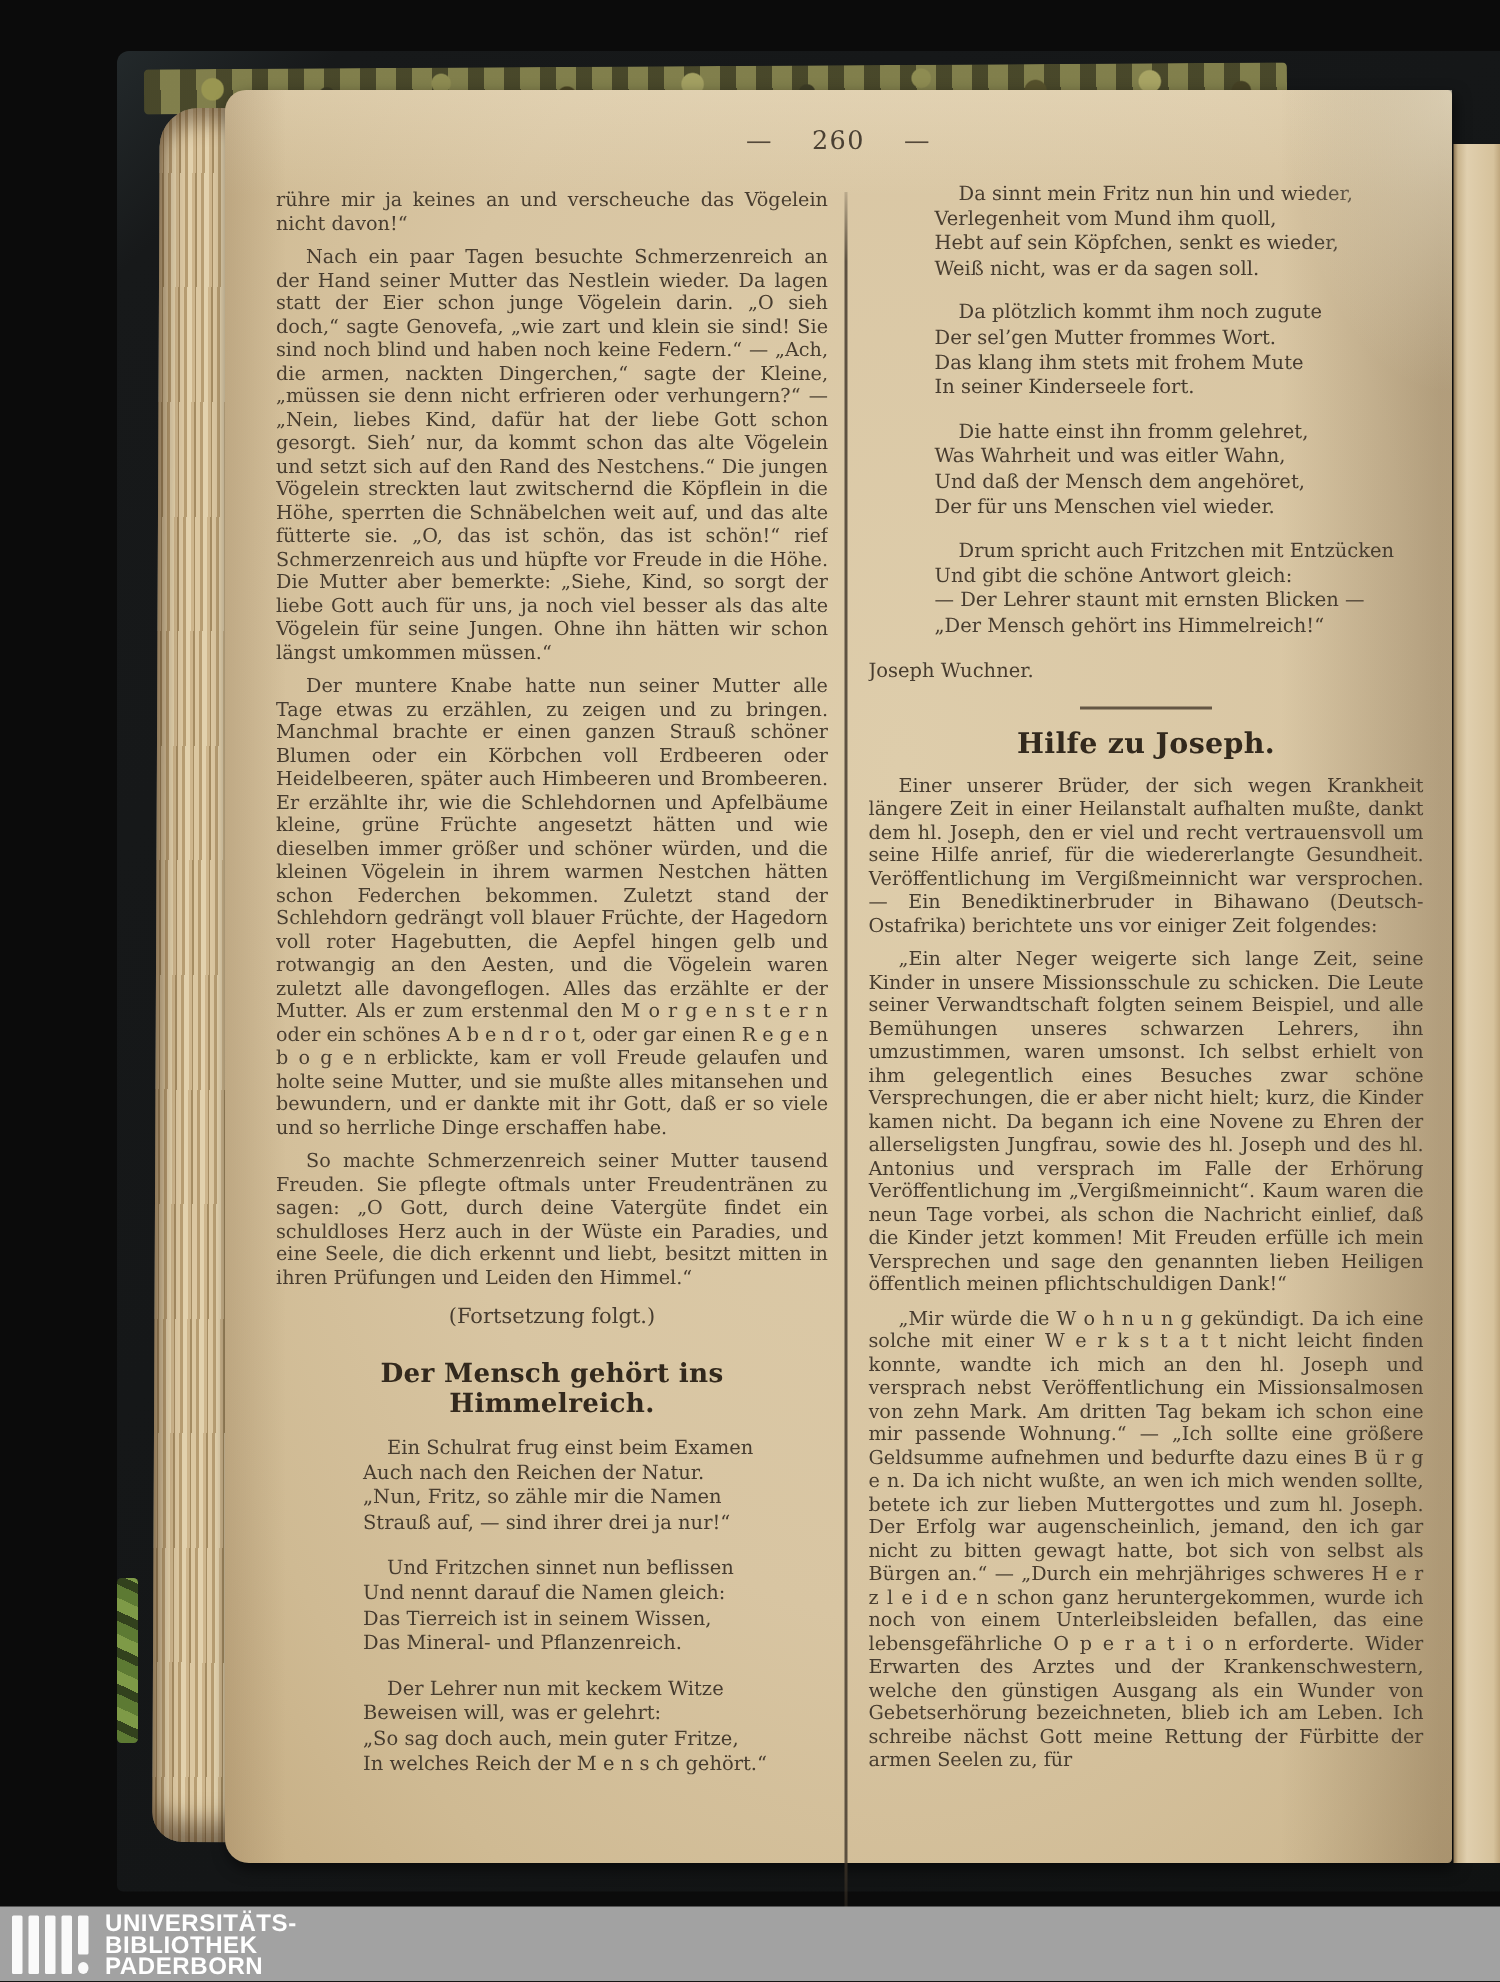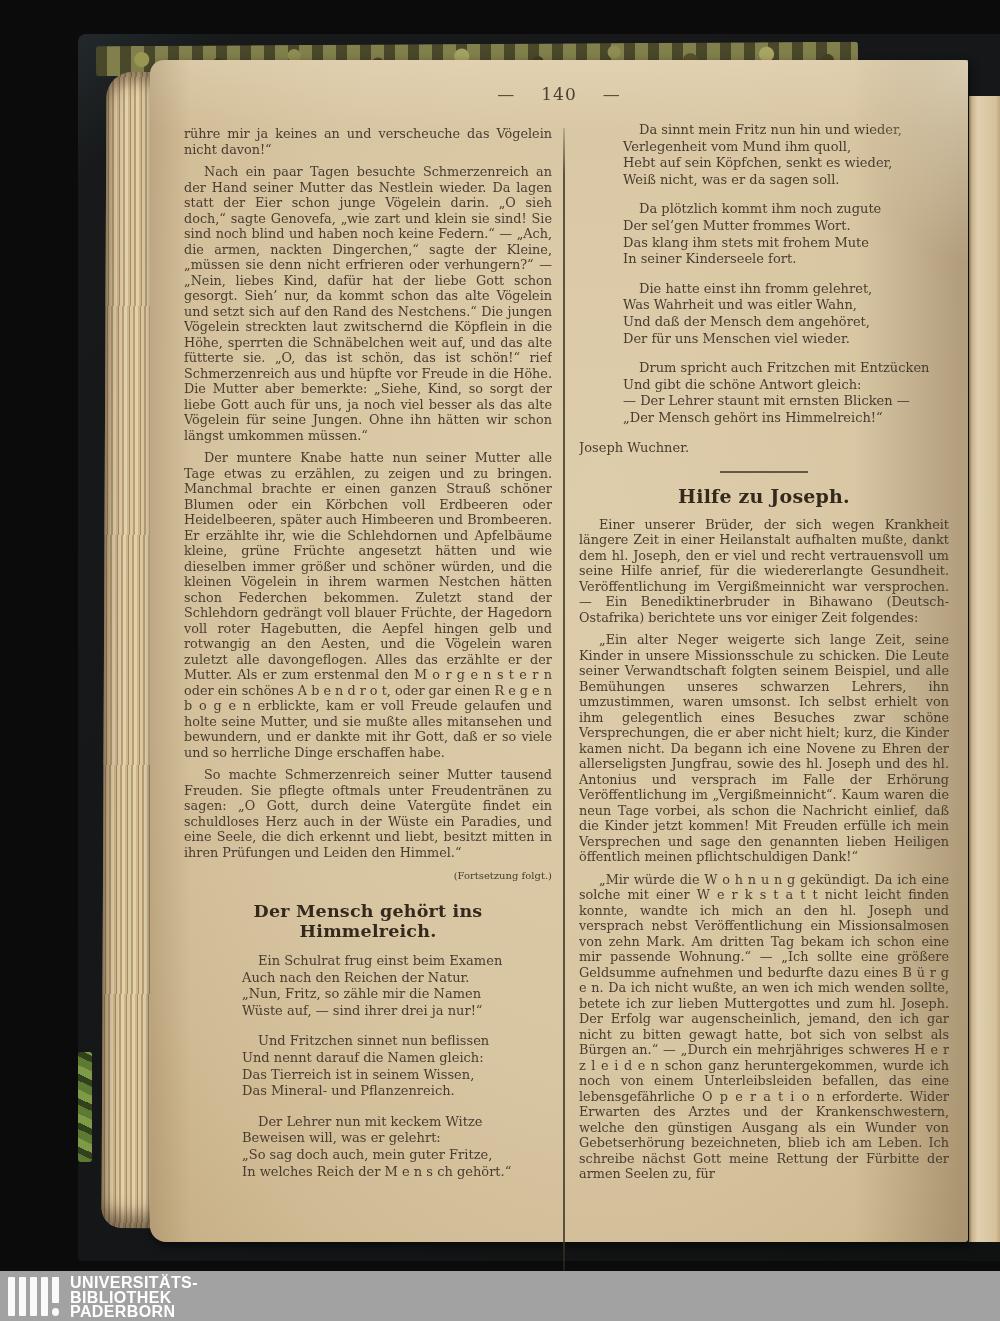--- a/index.html
+++ b/index.html
@@ -48,21 +48,21 @@
         font-size:17px;letter-spacing:1px;color:#4a4033;}
   .page-header .dash{margin:0 26px;color:#55493a;}
   .col-divider{position:absolute;left:413px;top:68px;width:2px;height:1158px;
         background:linear-gradient(180deg,rgba(62,52,40,.2),rgba(62,52,40,.8) 4%,rgba(62,52,40,.8) 96%,rgba(62,52,40,.25));}
   .column{position:absolute;top:62px;height:1116px;overflow:hidden;}
   .column.left{left:34px;width:368px;}
   .column.right{left:429px;width:370px;}
   .para{margin:4px 0 7px 0;font-size:12.8px;line-height:15.5px;text-align:justify;
         text-indent:20px;color:#473c2f;}
   .para.noindent{text-indent:0;}
-  .continuation{text-align:right;font-size:10px;margin:10px 0 2px 0;color:#473c2f;}
+  .continuation{text-align:center;font-size:14px;margin:10px 0 2px 0;color:#473c2f;}
   .heading{margin:20px 0 12px 0;text-align:center;font-weight:bold;color:#33291d;
         font-size:17.5px;letter-spacing:.2px;}
   .heading.big{font-size:19px;margin:12px 0 10px 0;}
   .stanza{margin:0 0 14px 58px;font-size:13px;line-height:16.6px;color:#473c2f;}
   .column.right .stanza{margin-left:44px;margin-bottom:13px;}
   .poem-line{white-space:nowrap;}
   .poem-line.first{text-indent:16px;}
   .attribution{text-align:left;margin:4px 14px 0 0;font-size:13px;color:#473c2f;}
   .separator{width:88px;height:2px;background:rgba(70,58,44,.8);margin:16px auto 8px auto;}
   
@@ -83,37 +83,37 @@
 
   <div class="book-cover">
     <div class="marbled-edge"></div>
     <div class="marble-chip"></div>
   </div>
 
   <div class="page-stack"></div>
 
   <div class="page">
     <div class="page-header">
-      <span class="dash">—</span><span>140</span><span class="dash">—</span>
+      <span class="dash">—</span><span>260</span><span class="dash">—</span>
     </div>
 
     <div class="col-divider"></div>
 
     <div class="column left">
       <p class="para noindent">rühre mir ja keines an und verscheuche das Vögelein nicht davon!“</p>
       <p class="para">Nach ein paar Tagen besuchte Schmerzenreich an der Hand seiner Mutter das Nestlein wieder. Da lagen statt der Eier schon junge Vögelein darin. „O sieh doch,“ sagte Genovefa, „wie zart und klein sie sind! Sie sind noch blind und haben noch keine Federn.“ — „Ach, die armen, nackten Dingerchen,“ sagte der Kleine, „müssen sie denn nicht erfrieren oder verhungern?“ — „Nein, liebes Kind, dafür hat der liebe Gott schon gesorgt. Sieh’ nur, da kommt schon das alte Vögelein und setzt sich auf den Rand des Nestchens.“ Die jungen Vögelein streckten laut zwitschernd die Köpflein in die Höhe, sperrten die Schnäbelchen weit auf, und das alte fütterte sie. „O, das ist schön, das ist schön!“ rief Schmerzenreich aus und hüpfte vor Freude in die Höhe. Die Mutter aber bemerkte: „Siehe, Kind, so sorgt der liebe Gott auch für uns, ja noch viel besser als das alte Vögelein für seine Jungen. Ohne ihn hätten wir schon längst umkommen müssen.“</p>
       <p class="para">Der muntere Knabe hatte nun seiner Mutter alle Tage etwas zu erzählen, zu zeigen und zu bringen. Manchmal brachte er einen ganzen Strauß schöner Blumen oder ein Körbchen voll Erdbeeren oder Heidelbeeren, später auch Himbeeren und Brombeeren. Er erzählte ihr, wie die Schlehdornen und Apfelbäume kleine, grüne Früchte angesetzt hätten und wie dieselben immer größer und schöner würden, und die kleinen Vögelein in ihrem warmen Nestchen hätten schon Federchen bekommen. Zuletzt stand der Schlehdorn gedrängt voll blauer Früchte, der Hagedorn voll roter Hagebutten, die Aepfel hingen gelb und rotwangig an den Aesten, und die Vögelein waren zuletzt alle davongeflogen. Alles das erzählte er der Mutter. Als er zum erstenmal den M o r g e n s t e r n oder ein schönes A b e n d r o t, oder gar einen R e g e n b o g e n erblickte, kam er voll Freude gelaufen und holte seine Mutter, und sie mußte alles mitansehen und bewundern, und er dankte mit ihr Gott, daß er so viele und so herrliche Dinge erschaffen habe.</p>
       <p class="para">So machte Schmerzenreich seiner Mutter tausend Freuden. Sie pflegte oftmals unter Freudentränen zu sagen: „O Gott, durch deine Vatergüte findet ein schuldloses Herz auch in der Wüste ein Paradies, und eine Seele, die dich erkennt und liebt, besitzt mitten in ihren Prüfungen und Leiden den Himmel.“</p>
       <div class="continuation">(Fortsetzung folgt.)</div>
       <h2 class="heading">Der Mensch gehört ins Himmelreich.</h2>
       <div class="stanza">
         <div class="poem-line first">Ein Schulrat frug einst beim Examen</div>
         <div class="poem-line">Auch nach den Reichen der Natur.</div>
         <div class="poem-line">„Nun, Fritz, so zähle mir die Namen</div>
-        <div class="poem-line">Wüste auf, — sind ihrer drei ja nur!“</div>
+        <div class="poem-line">Strauß auf, — sind ihrer drei ja nur!“</div>
       </div>
       <div class="stanza">
         <div class="poem-line first">Und Fritzchen sinnet nun beflissen</div>
         <div class="poem-line">Und nennt darauf die Namen gleich:</div>
         <div class="poem-line">Das Tierreich ist in seinem Wissen,</div>
         <div class="poem-line">Das Mineral- und Pflanzenreich.</div>
       </div>
       <div class="stanza">
         <div class="poem-line first">Der Lehrer nun mit keckem Witze</div>
         <div class="poem-line">Beweisen will, was er gelehrt:</div>

